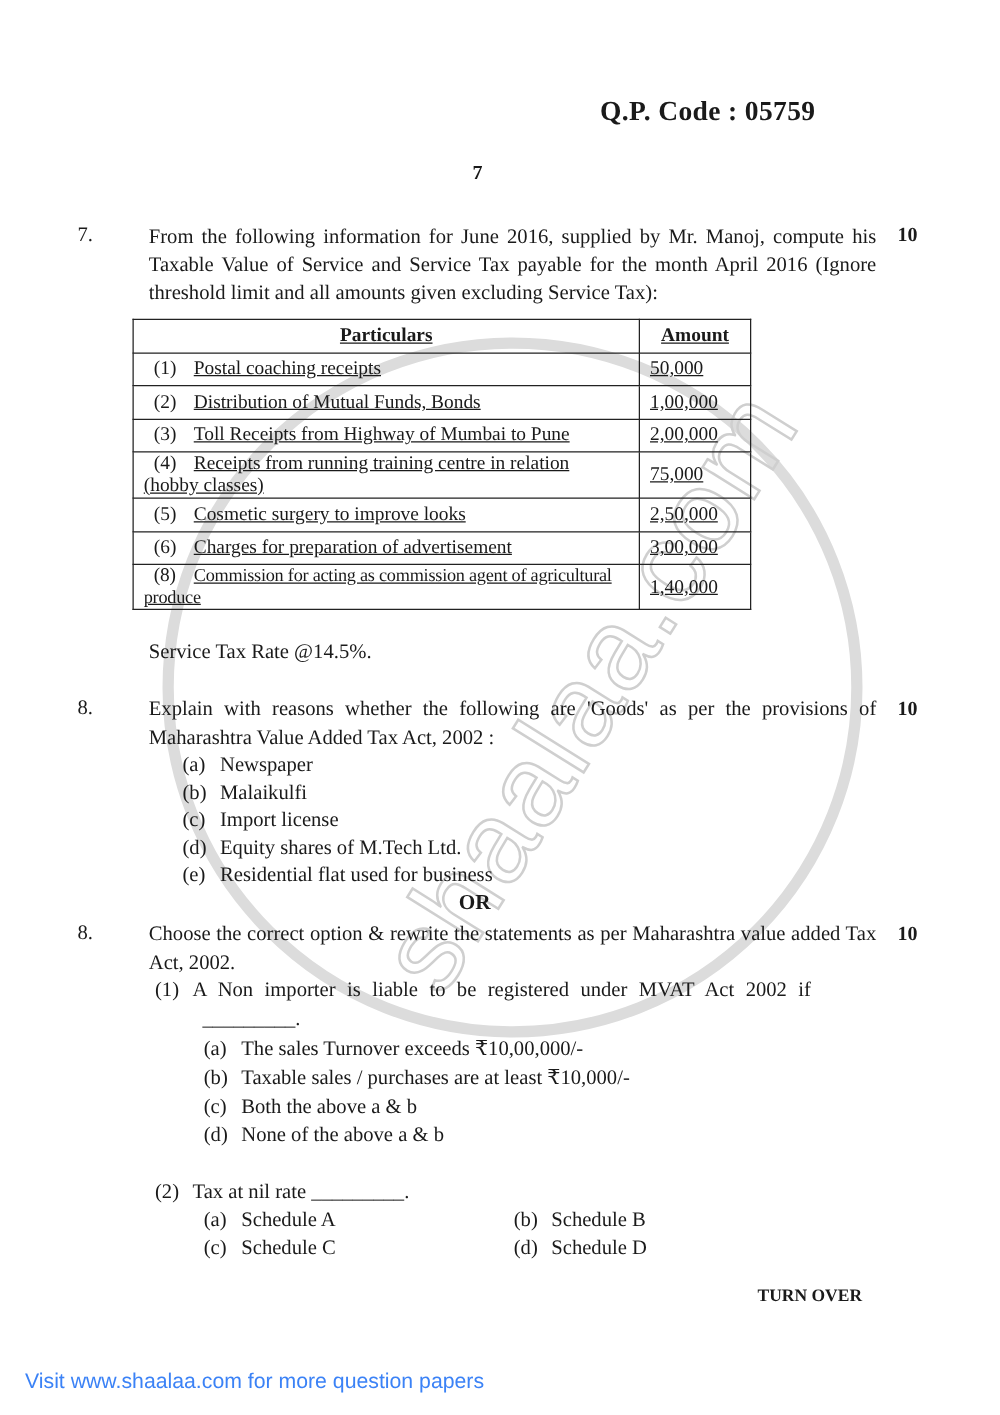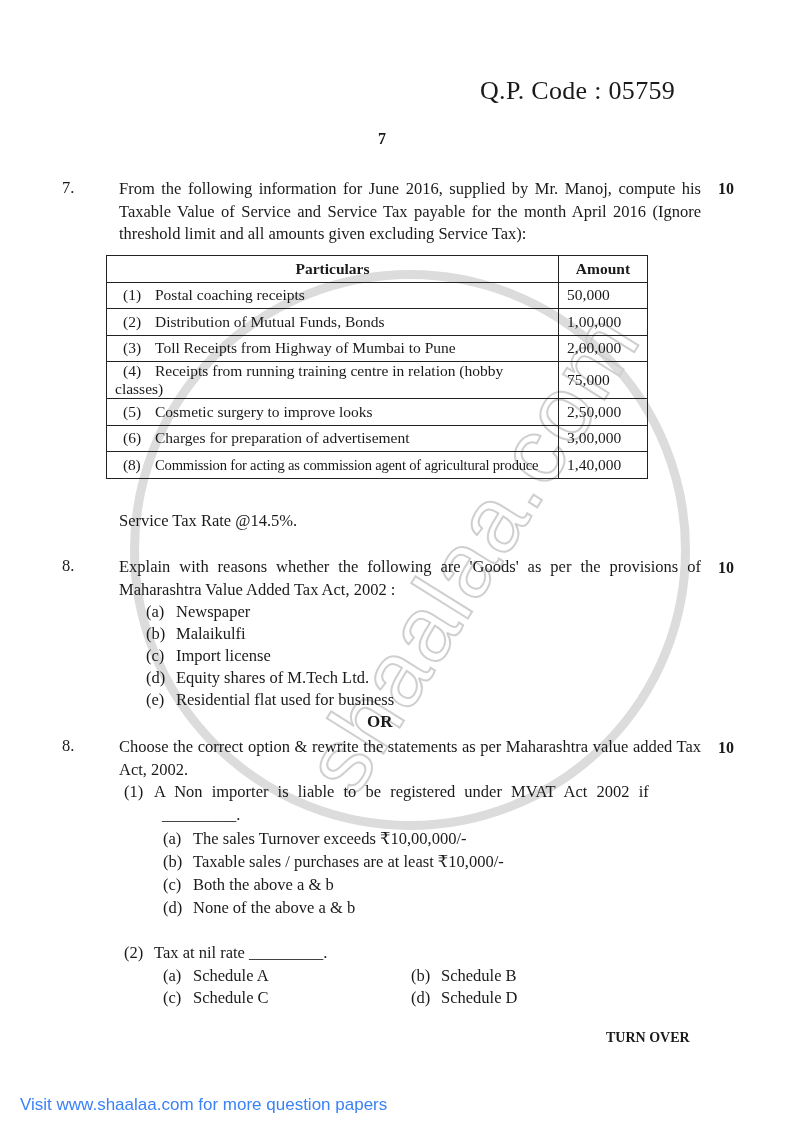--- a/index.html
+++ b/index.html
@@ -16,32 +16,32 @@
     .watermark-text {
       position: absolute; left: 200px; top: 500px;
       font-family: "Liberation Sans", "DejaVu Sans", sans-serif;
       font-size: 92px; color: transparent;
       -webkit-text-stroke: 2px #cfcfcf;
       transform: rotate(-58deg); transform-origin: center;
       white-space: nowrap; pointer-events: none; letter-spacing: 2px;
     }
     .qp-code {
       position: absolute; left: 480px; top: 76px;
-      font-size: 26px; font-weight: normal; letter-spacing: 0.3px;
+      font-size: 22px; font-weight: bold; letter-spacing: 0.3px;
     }
     .page-no {
       position: absolute; left: 378px; top: 130px;
       font-size: 16px; font-weight: bold;
     }
     .qnum { position: absolute; left: 62px; font-size: 16.5px; }
     .marks { position: absolute; left: 718px; font-size: 16px; font-weight: bold; text-align: center; }
     .para { position: absolute; left: 119px; width: 582px; text-align: justify; font-size: 16.5px; line-height: 22.5px; }
     table.items {
-      position: absolute; left: 106px; top: 255px; width: 542px;
-      border-collapse: collapse; font-size: 15.5px;
+      position: absolute; left: 106px; top: 255px; width: 495px;
+      border-collapse: collapse; font-size: 15.5px; text-decoration: underline;
     }
     table.items th, table.items td {
       border: 1.5px solid #222; height: 25.5px; padding: 0 8px;
     }
     table.items th { font-weight: bold; text-align: center; }
     table.items th.amt-h { text-align: center; width: 72px; }
     table.items td.amt { text-align: left; }
     .idx { display: inline-block; width: 32px; padding-left: 8px; }
     .sub { position: absolute; font-size: 16.5px; line-height: 22.5px; }
     .sub .lbl { display: inline-block; width: 30px; }

